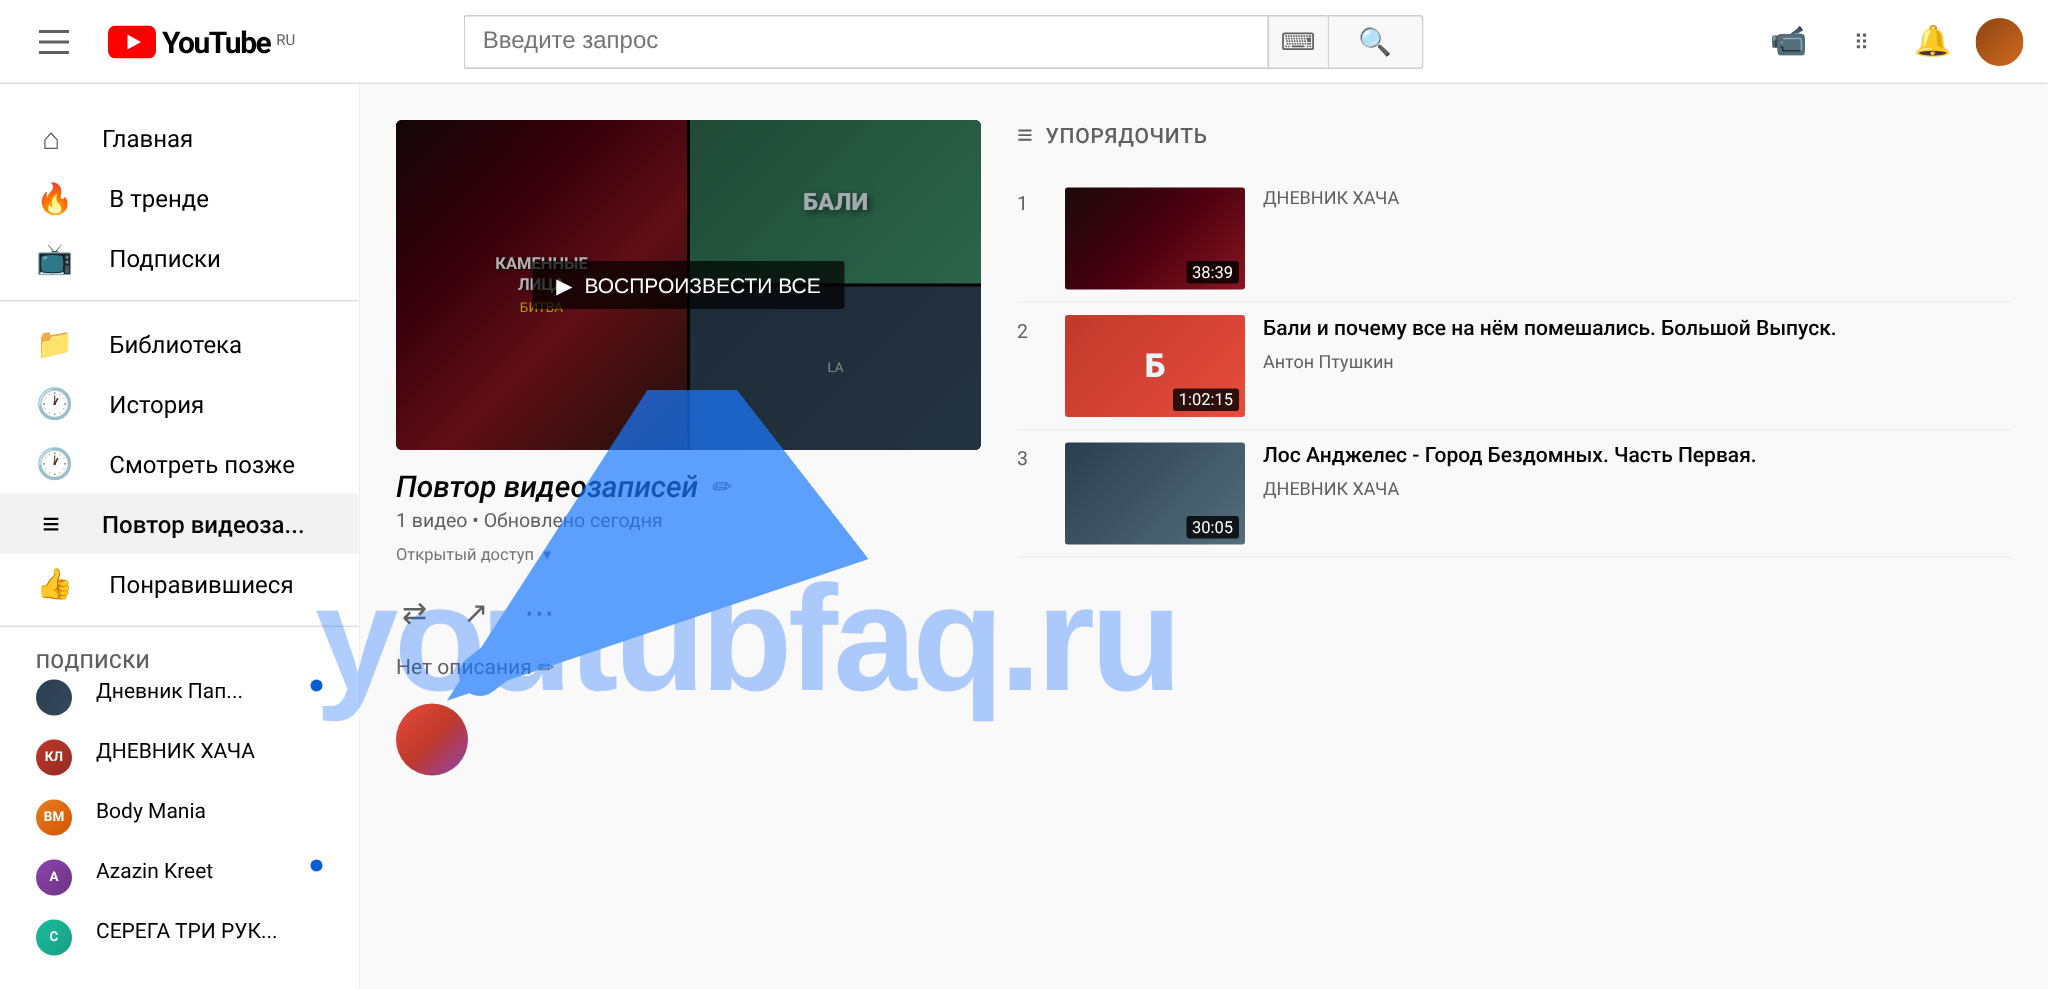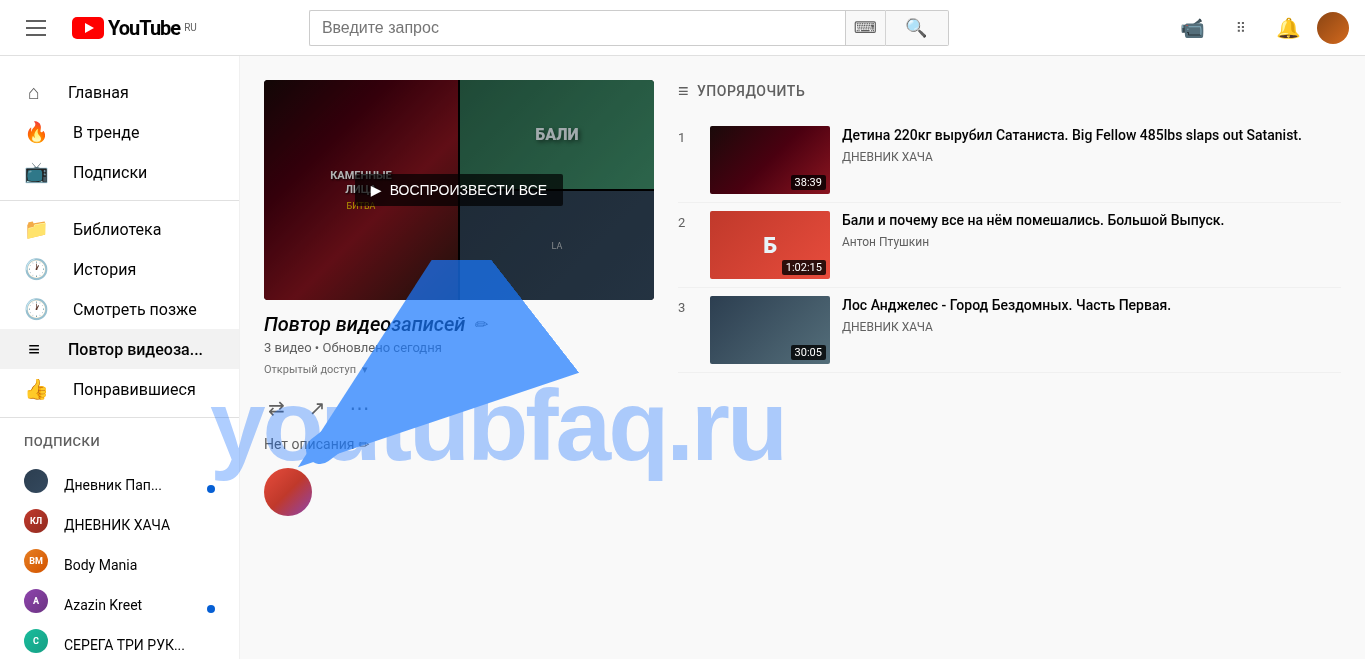--- a/index.html
+++ b/index.html
@@ -105,21 +105,21 @@
     .sidebar-section-title {
       padding: 8px 24px 4px;
       font-size: 13px;
       font-weight: 500;
       color: #606060;
       text-transform: uppercase;
       letter-spacing: 0.5px;
     }
 
     .subscription-item {
-      display: flex; align-items: flex-end; gap: 16px;
+      display: flex; align-items: flex-start; gap: 16px;
       padding: 0 24px;
       height: 40px;
       cursor: pointer;
     }
     .sub-avatar { width: 24px; height: 24px; border-radius: 50%; flex-shrink: 0; }
     .sub-name { font-size: 14px; white-space: nowrap; overflow: hidden; text-overflow: ellipsis; max-width: 130px; }
     .sub-dot { width: 8px; height: 8px; background: #065fd4; border-radius: 50%; margin-left: auto; flex-shrink: 0; }
 
     
     .main { margin-left: 240px; flex: 1; height: calc(100vh - 56px); overflow-y: auto; display: flex; gap: 24px; padding: 24px; }
@@ -370,21 +370,21 @@
             <span>ВОСПРОИЗВЕСТИ ВСЕ</span>
           </button>
         </div>
       </div>
 
       <div class="playlist-info">
         <div class="playlist-title-row">
           <span class="playlist-title">Повтор видеозаписей</span>
           <span class="edit-icon">✏</span>
         </div>
-        <div class="playlist-meta">3 видео • Обновлено сегодня</div>
+        <div class="playlist-meta">1 видео • Обновлено сегодня</div>
         <div class="playlist-access">
           <span>Открытый доступ</span>
           <span>▾</span>
         </div>
         <div class="playlist-actions">
           <button class="action-btn">
             <span>⇄</span>
           </button>
           <button class="action-btn">
             <span>↗</span>
@@ -409,21 +409,20 @@
       </div>
 
       <div class="playlist-video-item">
         <span class="video-index">1</span>
         <div class="video-thumb-wrap">
           <div class="video-thumb thumb-bg-1" style="background:linear-gradient(135deg,#1a0a0a,#4a0010,#8a1520);">
           </div>
           <span class="video-duration">38:39</span>
         </div>
         <div class="video-info">
-          <div class="video-title">Детина 220кг вырубил Сатаниста. Big Fellow 485lbs slaps out Satanist.</div>
           <div class="video-channel">ДНЕВНИК ХАЧА</div>
         </div>
       </div>
 
       <div class="playlist-video-item">
         <span class="video-index">2</span>
         <div class="video-thumb-wrap">
           <div class="video-thumb" style="background:linear-gradient(135deg,#c0392b,#e74c3c); display:flex; align-items:center; justify-content:center; font-size:22px; font-weight:900; color:#e8f4f8;">
             Б
           </div>

